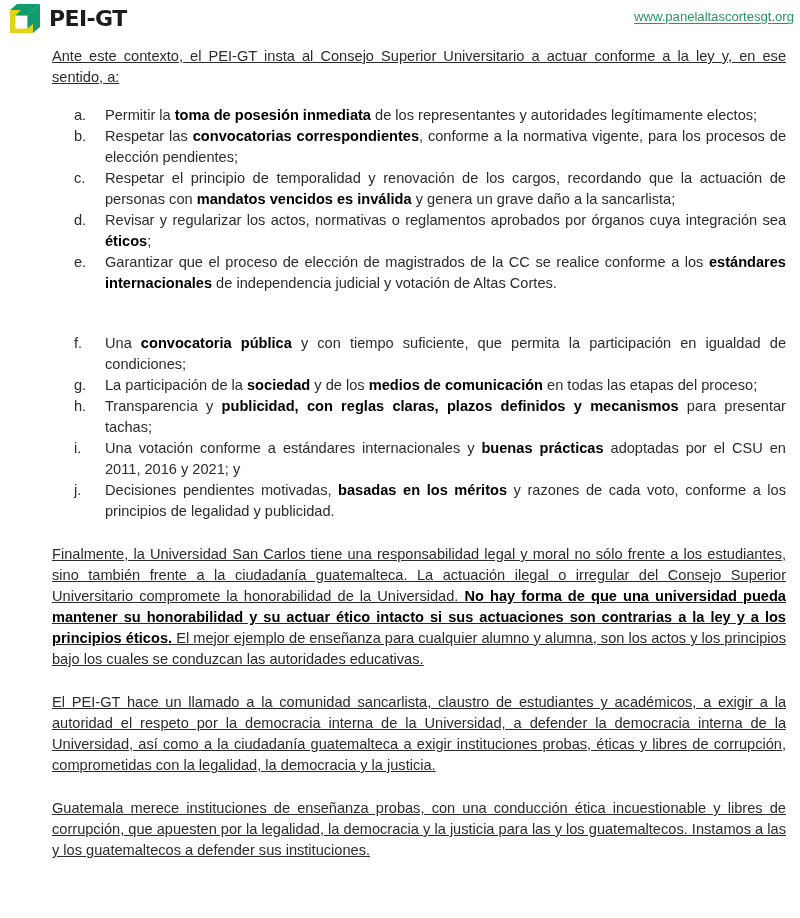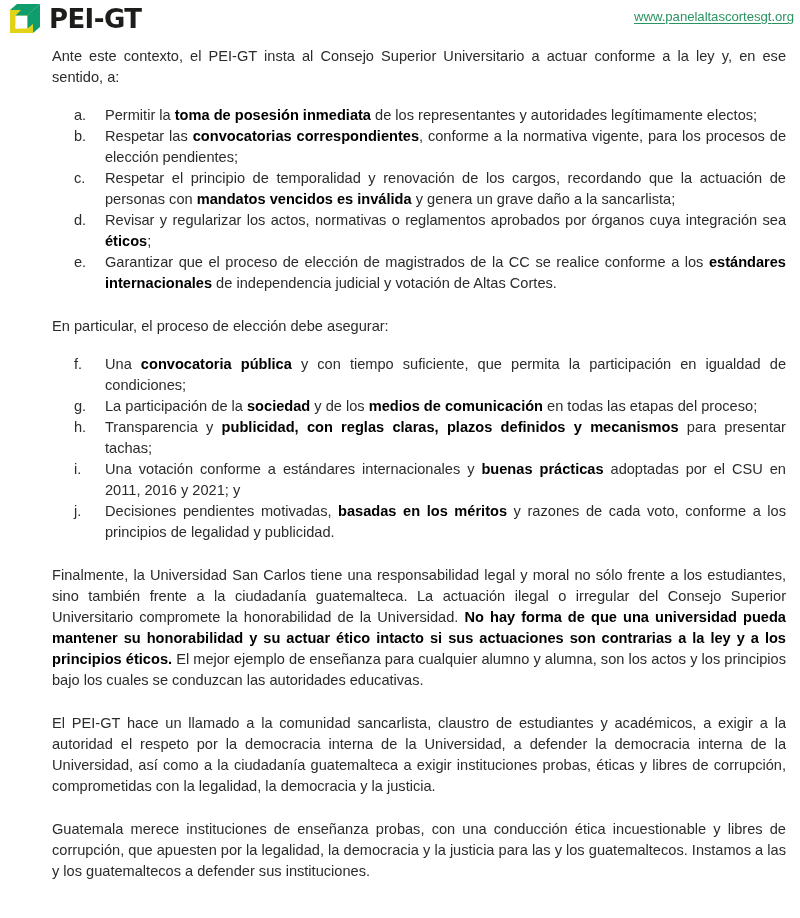--- a/index.html
+++ b/index.html
@@ -36,21 +36,21 @@
     align-items: center;
     gap: 9px;
   }
   .brand-mark {
     width: 31px;
     height: 31px;
     display: block;
   }
   .brand-text {
     font-family: "DejaVu Sans", sans-serif;
-    font-size: 26px;
+    font-size: 22px;
     font-weight: 700;
     letter-spacing: -0.6px;
     color: #1d1d1b;
     line-height: 1;
     white-space: nowrap;
   }
   .site-url {
     position: absolute;
     right: 6px;
     top: 9px;
@@ -67,20 +67,21 @@
   .content {
     padding: 0 8px 0 0;
   }
   p.para {
     margin: 0 0 0 0;
     padding: 0 6px 0 52px;
     font-size: 14.6px;
     line-height: 1.44;
     text-align: justify;
     color: #2b2b2b;
+    text-decoration: underline;
   }
   .gap-sm { height: 17px; }
   .gap-md { height: 22px; }
 
   ol.alpha-list {
     list-style: none;
     margin: 0;
     padding: 0 6px 0 74px;
   }
   ol.alpha-list > li {
@@ -157,21 +158,20 @@
           <span class="li-text"><span>Revisar y regularizar los actos, normativas o reglamentos aprobados por órganos cuya integración sea </span><b>éticos</b><span>;</span></span>
         </li>
         <li>
           <span class="marker">e.</span>
           <span class="li-text"><span>Garantizar que el proceso de elección de magistrados de la CC se realice conforme a los </span><b>estándares internacionales</b><span> de independencia judicial y votación de Altas Cortes.</span></span>
         </li>
       </ol>
 
     <div class="gap-md"></div>
 
-    <p class="para">En particular, el proceso de elección debe asegurar:</p>
 
     <div class="gap-sm"></div>
 
     <ol class="alpha-list" id="list-two">
         <li>
           <span class="marker">f.</span>
           <span class="li-text"><span>Una </span><b>convocatoria pública</b><span> y con tiempo suficiente, que permita la participación en igualdad de condiciones;</span></span>
         </li>
         <li>
           <span class="marker">g.</span>

